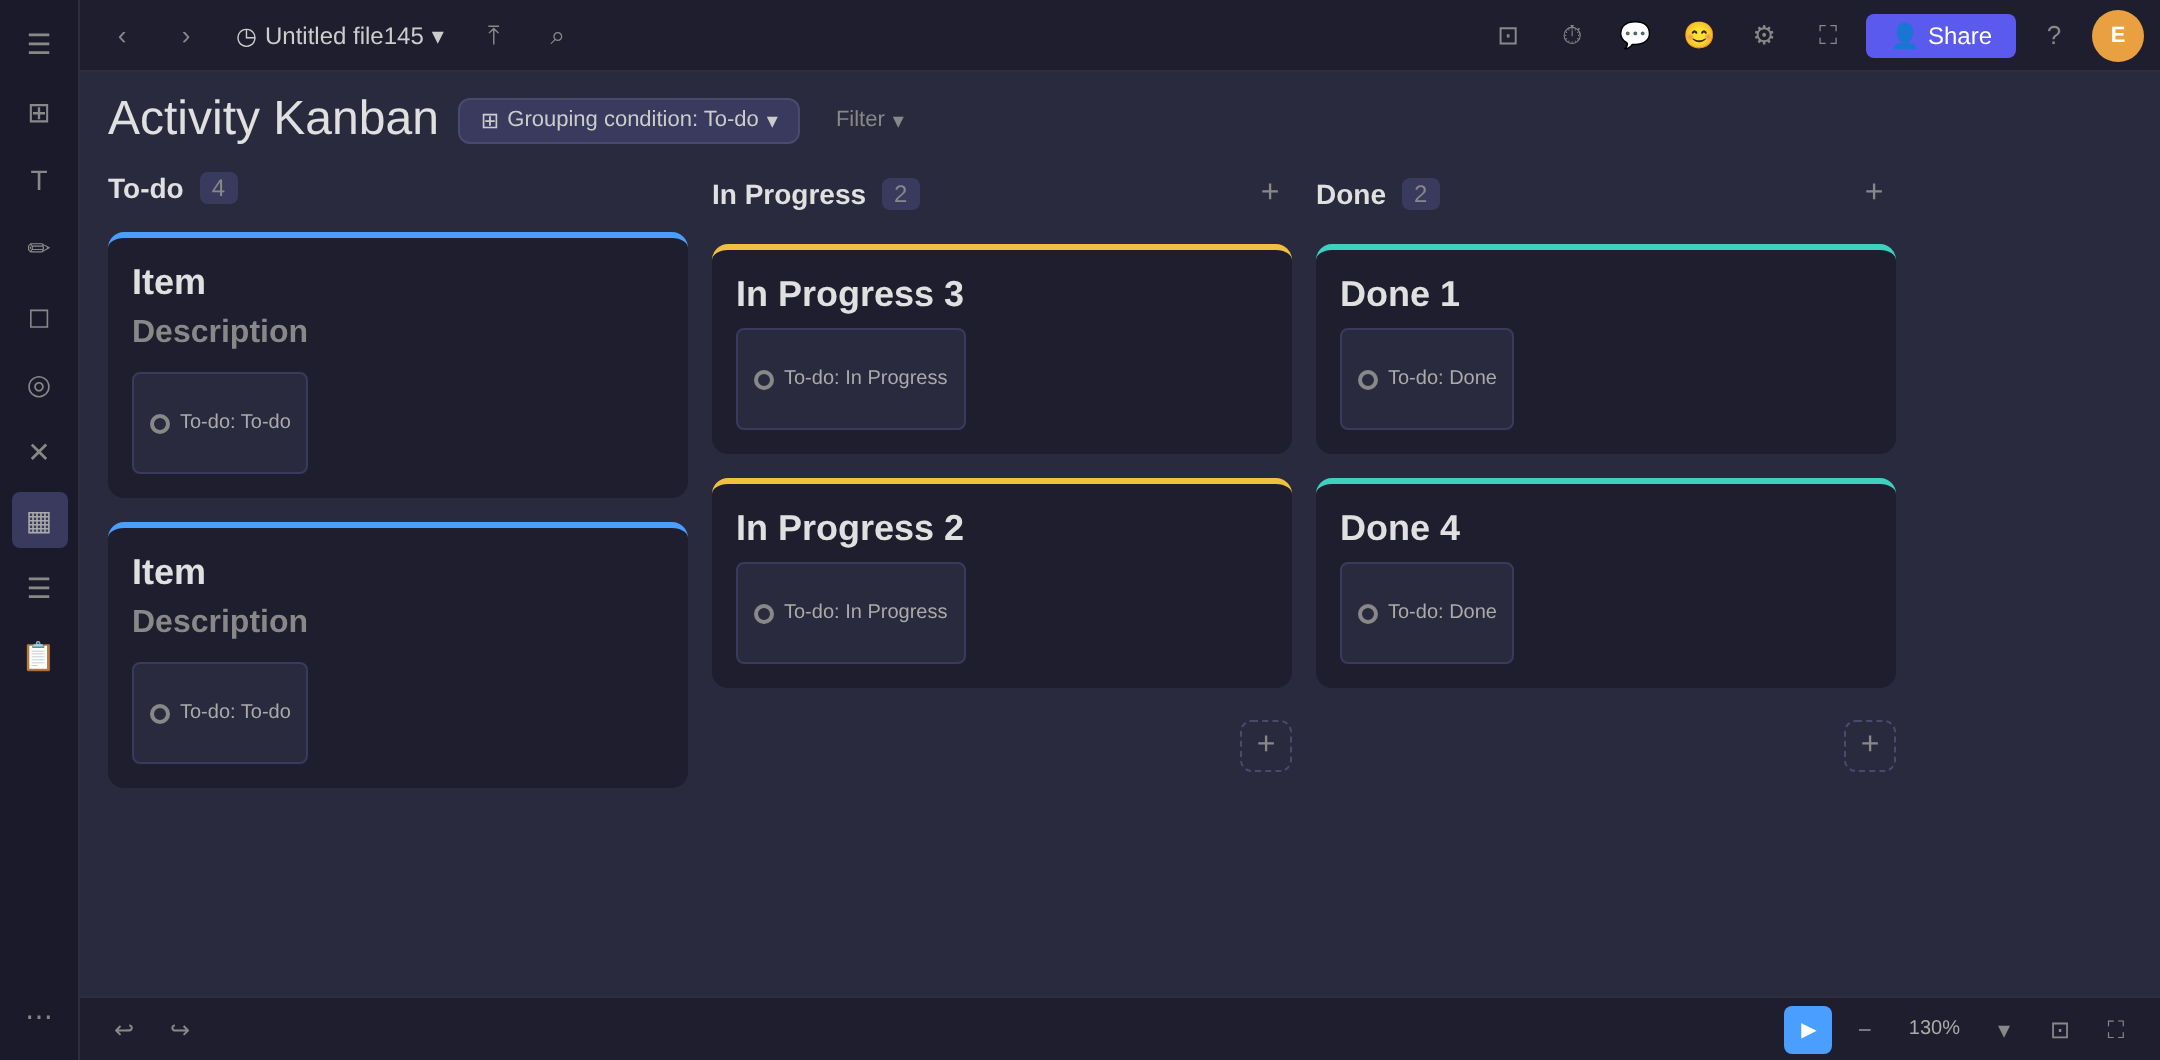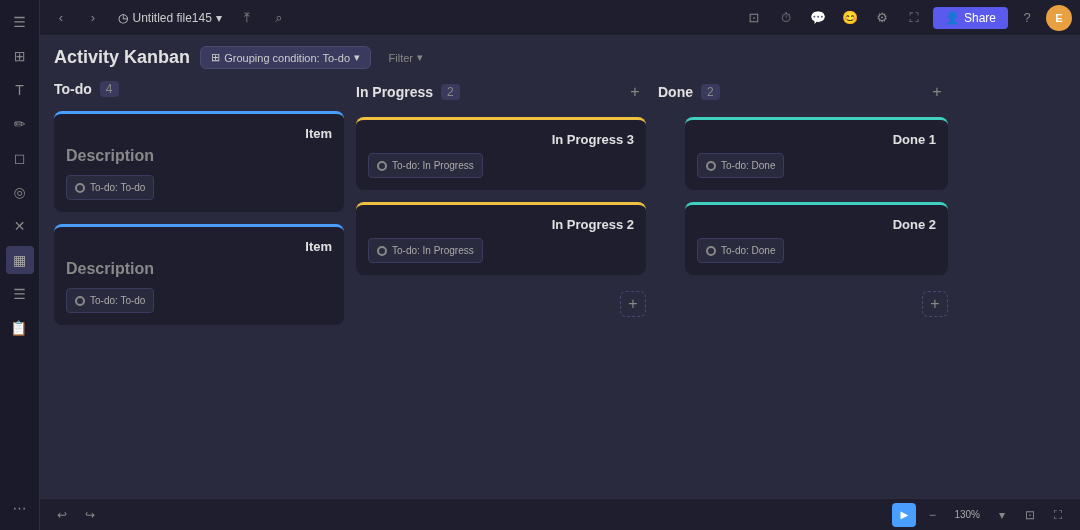--- a/index.html
+++ b/index.html
@@ -159,22 +159,22 @@
       display: flex;
       flex-direction: column;
     }
     .kanban-header {
       display: flex;
       align-items: center;
       gap: 10px;
       margin-bottom: 10px;
     }
     .kanban-title {
-      font-size: 18px;
-      font-weight: 700;
+      font-size: 24px;
+      font-weight: 400;
       color: #e0e0e0;
     }
     .grouping-btn {
       background: #3a3a5e;
       border: 1px solid #4a4a6e;
       border-radius: 6px;
       color: #ccc;
       padding: 4px 10px;
       font-size: 11px;
       cursor: pointer;
@@ -242,43 +242,42 @@
     
     .kanban-card {
       background: #1e1e2e;
       border-radius: 8px;
       padding: 12px;
       border-top: 3px solid;
       position: relative;
     }
     .card-todo { border-top-color: #4a9eff; }
     .card-inprogress { border-top-color: #f0c040; }
-    .card-done { border-top-color: #40d0c0; margin-left: 27px; }
+    .card-done { border-top-color: #40d0c0; }
 
     .card-title {
-      font-size: 13px;
+      font-size: 18px;
       font-weight: 600;
       color: #e0e0e0;
       margin-bottom: 6px;
-      text-align: right;
     }
     .card-desc {
       font-size: 16px;
       color: #888;
       margin-bottom: 10px;
       font-weight: bold;
     }
     .card-tag {
       display: flex;
       align-items: center;
       gap: 5px;
       background: #2a2a3e;
       border: 1px solid #3a3a5e;
       border-radius: 4px;
-      padding: 6px 8px;
+      padding: 19px 8px;
       font-size: 10px;
       color: #aaa;
       width: fit-content;
     }
     .tag-circle {
       width: 10px;
       height: 10px;
       border-radius: 50%;
       border: 2px solid #888;
       display: inline-block;
@@ -454,21 +453,21 @@
             <div class="column-add">+</div>
           </div>
           <div class="kanban-card card-done">
             <div class="card-title">Done 1</div>
             <div class="card-tag">
               <span class="tag-circle"></span>
               <span>To-do: Done</span>
             </div>
           </div>
           <div class="kanban-card card-done">
-            <div class="card-title">Done 2</div>
+            <div class="card-title">Done 4</div>
             <div class="card-tag">
               <span class="tag-circle"></span>
               <span>To-do: Done</span>
             </div>
           </div>
           <div style="display:flex;align-items:center;justify-content:center;margin-top:4px;">
             <div class="column-add" style="width:26px;height:26px;background:#2a2a3e;border-radius:6px;border:1px dashed #4a4a6e;">+</div>
           </div>
         </div>
 

